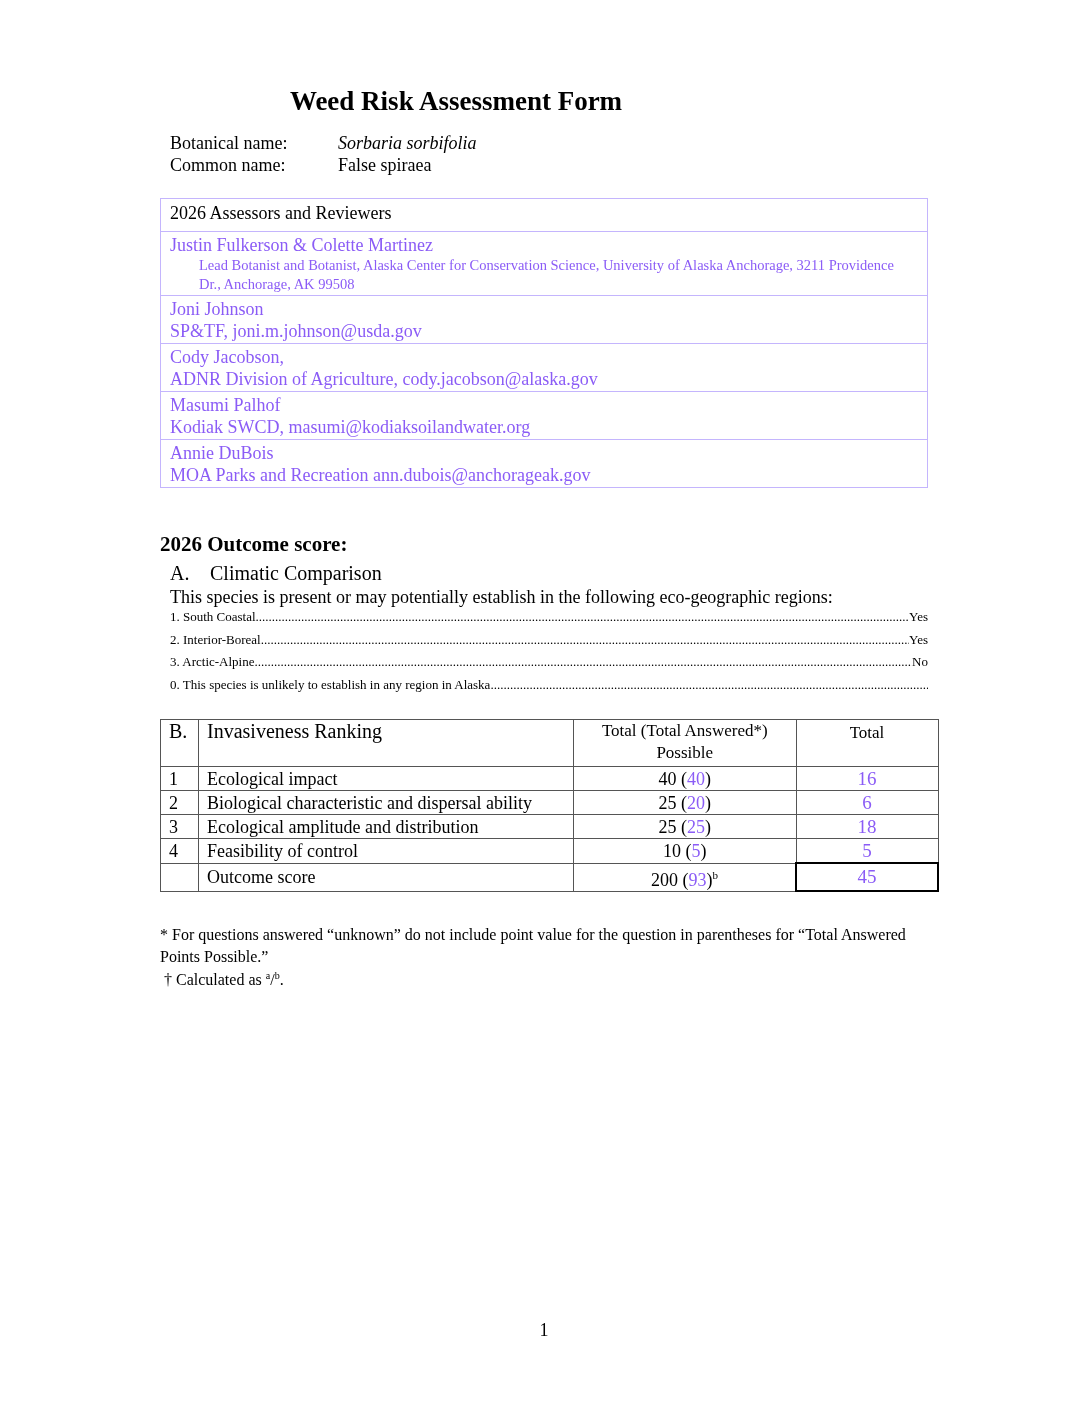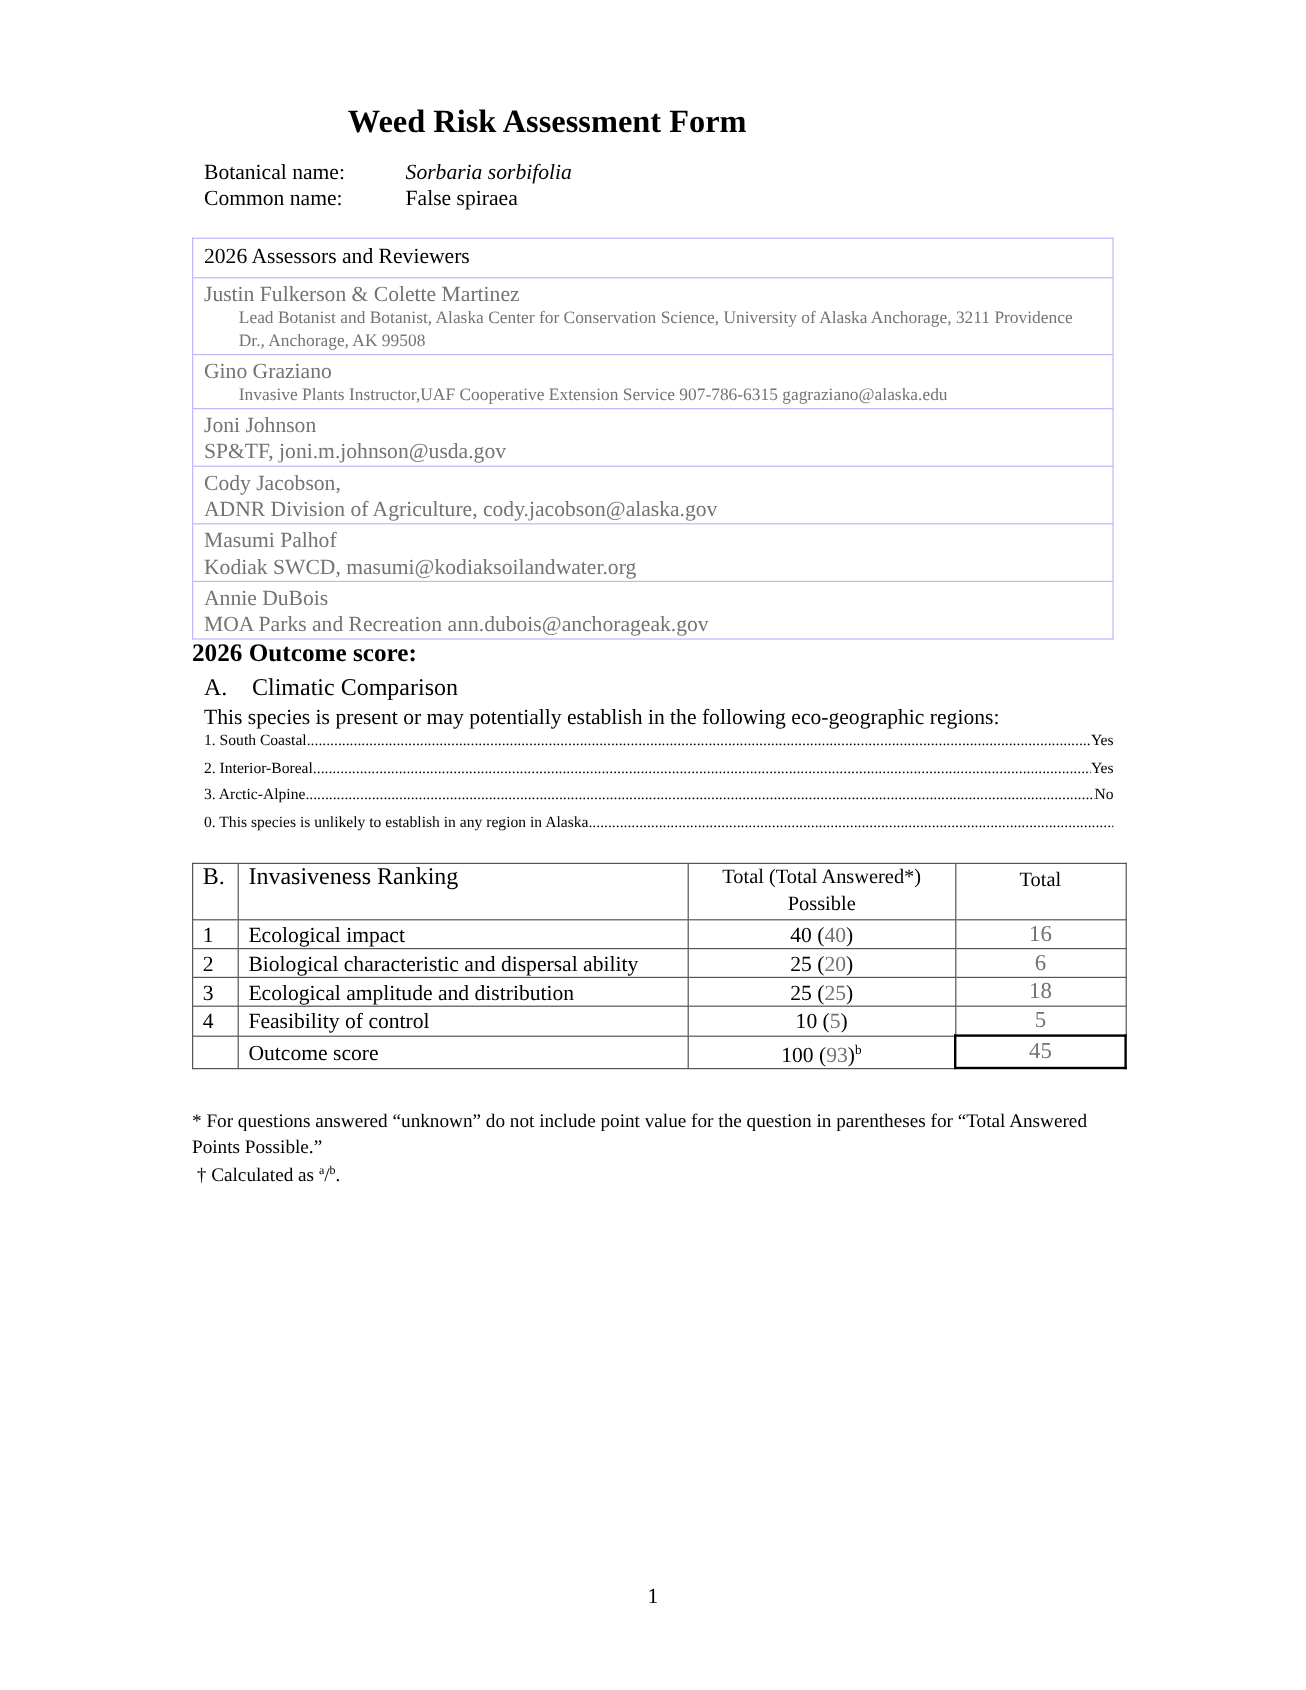--- a/index.html
+++ b/index.html
@@ -1,20 +1,20 @@
 <!DOCTYPE html>
 <html><head>
 <meta charset="utf-8">
 <style>
   html, body { margin: 0; padding: 0; background: #ffffff; }
   body {
     width: 1088px; height: 1408px; position: relative; overflow: hidden;
     font-family: "Liberation Serif", "DejaVu Serif", serif; color: #000;
   }
-  .brown { color: #737373; }
+  .brown { color: #8b5cf6; }
   #title {
     position: absolute; top: 86px; left: 0; width: 912px; text-align: center;
     font-size: 27px; font-weight: bold;
   }
   .name-row { position: absolute; left: 170px; font-size: 18px; }
   .name-row .lbl { display: inline-block; width: 168px; }
   #assessors {
     position: absolute; top: 198px; left: 160px; width: 768px;
     border: 1px solid #555; border-collapse: collapse;
   }
@@ -59,26 +59,20 @@
 
 <table id="assessors">
   <tbody>
       <tr>
         <td class="hdr">2026 Assessors and Reviewers</td>
       </tr>
   <tr>
         <td class="brown" style="height:56px;">
     <div>Justin Fulkerson &amp; Colette Martinez</div>
     <div class="small">Lead Botanist and Botanist, Alaska Center for Conservation Science, University of Alaska Anchorage, 3211 Providence Dr., Anchorage, AK 99508</div>
-  </td>
-      </tr>
-  <tr>
-        <td class="brown" style="height:37px;">
-    <div>Gino Graziano</div>
-    <div class="small">Invasive Plants Instructor,UAF Cooperative Extension Service 907-786-6315  gagraziano@alaska.edu</div>
   </td>
       </tr>
   <tr>
         <td class="brown" style="height:42px;">
     <div>Joni Johnson</div>
     <div>SP&amp;TF, joni.m.johnson@usda.gov</div>
   </td>
       </tr>
   <tr>
         <td class="brown" style="height:42px;">
@@ -157,21 +151,21 @@
   </tr>
   <tr>
     <td class="num">4</td>
     <td class="cat">Feasibility of control</td>
     <td class="poss"><span>10</span> (<span class="brown">5</span>)</td>
     <td class="tot brown">5</td>
   </tr>
   <tr>
     <td class="num"></td>
     <td class="cat">Outcome score</td>
-    <td class="poss"><span>100</span> (<span class="brown">93</span>)<sup>b</sup></td>
+    <td class="poss"><span>200</span> (<span class="brown">93</span>)<sup>b</sup></td>
     <td class="tot brown boxed">45</td>
   </tr>
 </tbody>
   </table>
 
 <div class="footnote" style="top:924px;">* For questions answered “unknown” do not include point value for the question in parentheses for “Total Answered Points Possible.”</div>
 <div class="footnote" style="top:965px;"><span style="white-space:pre;"> † Calculated as </span><sup style="font-size:10px;">a</sup>/<sup style="font-size:10px;">b</sup><span>.</span></div>
 
 <div id="page-number">1</div>
 

